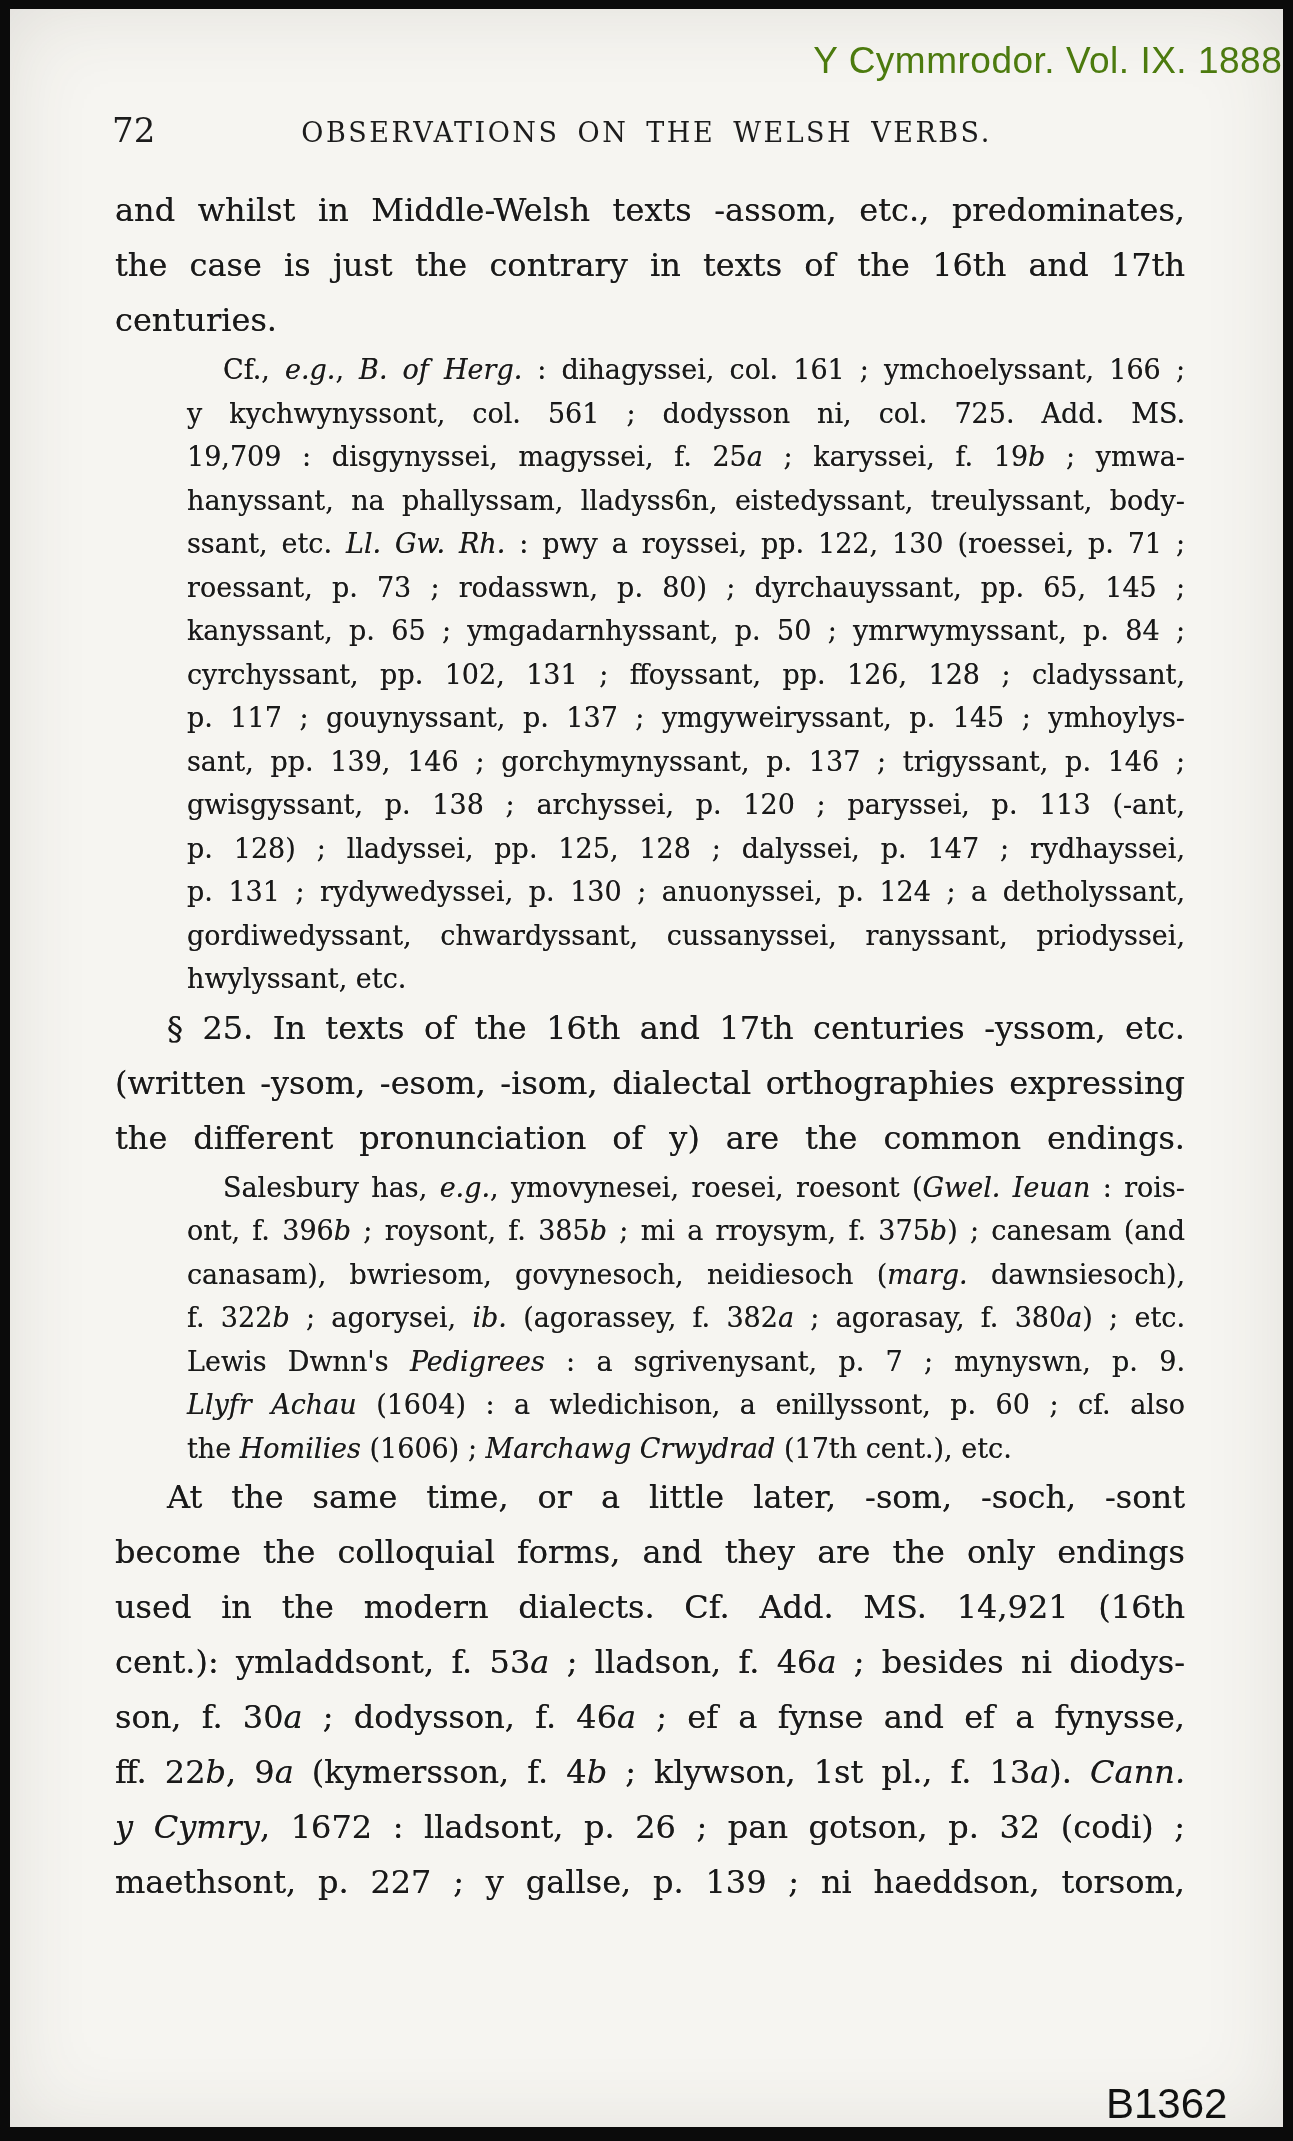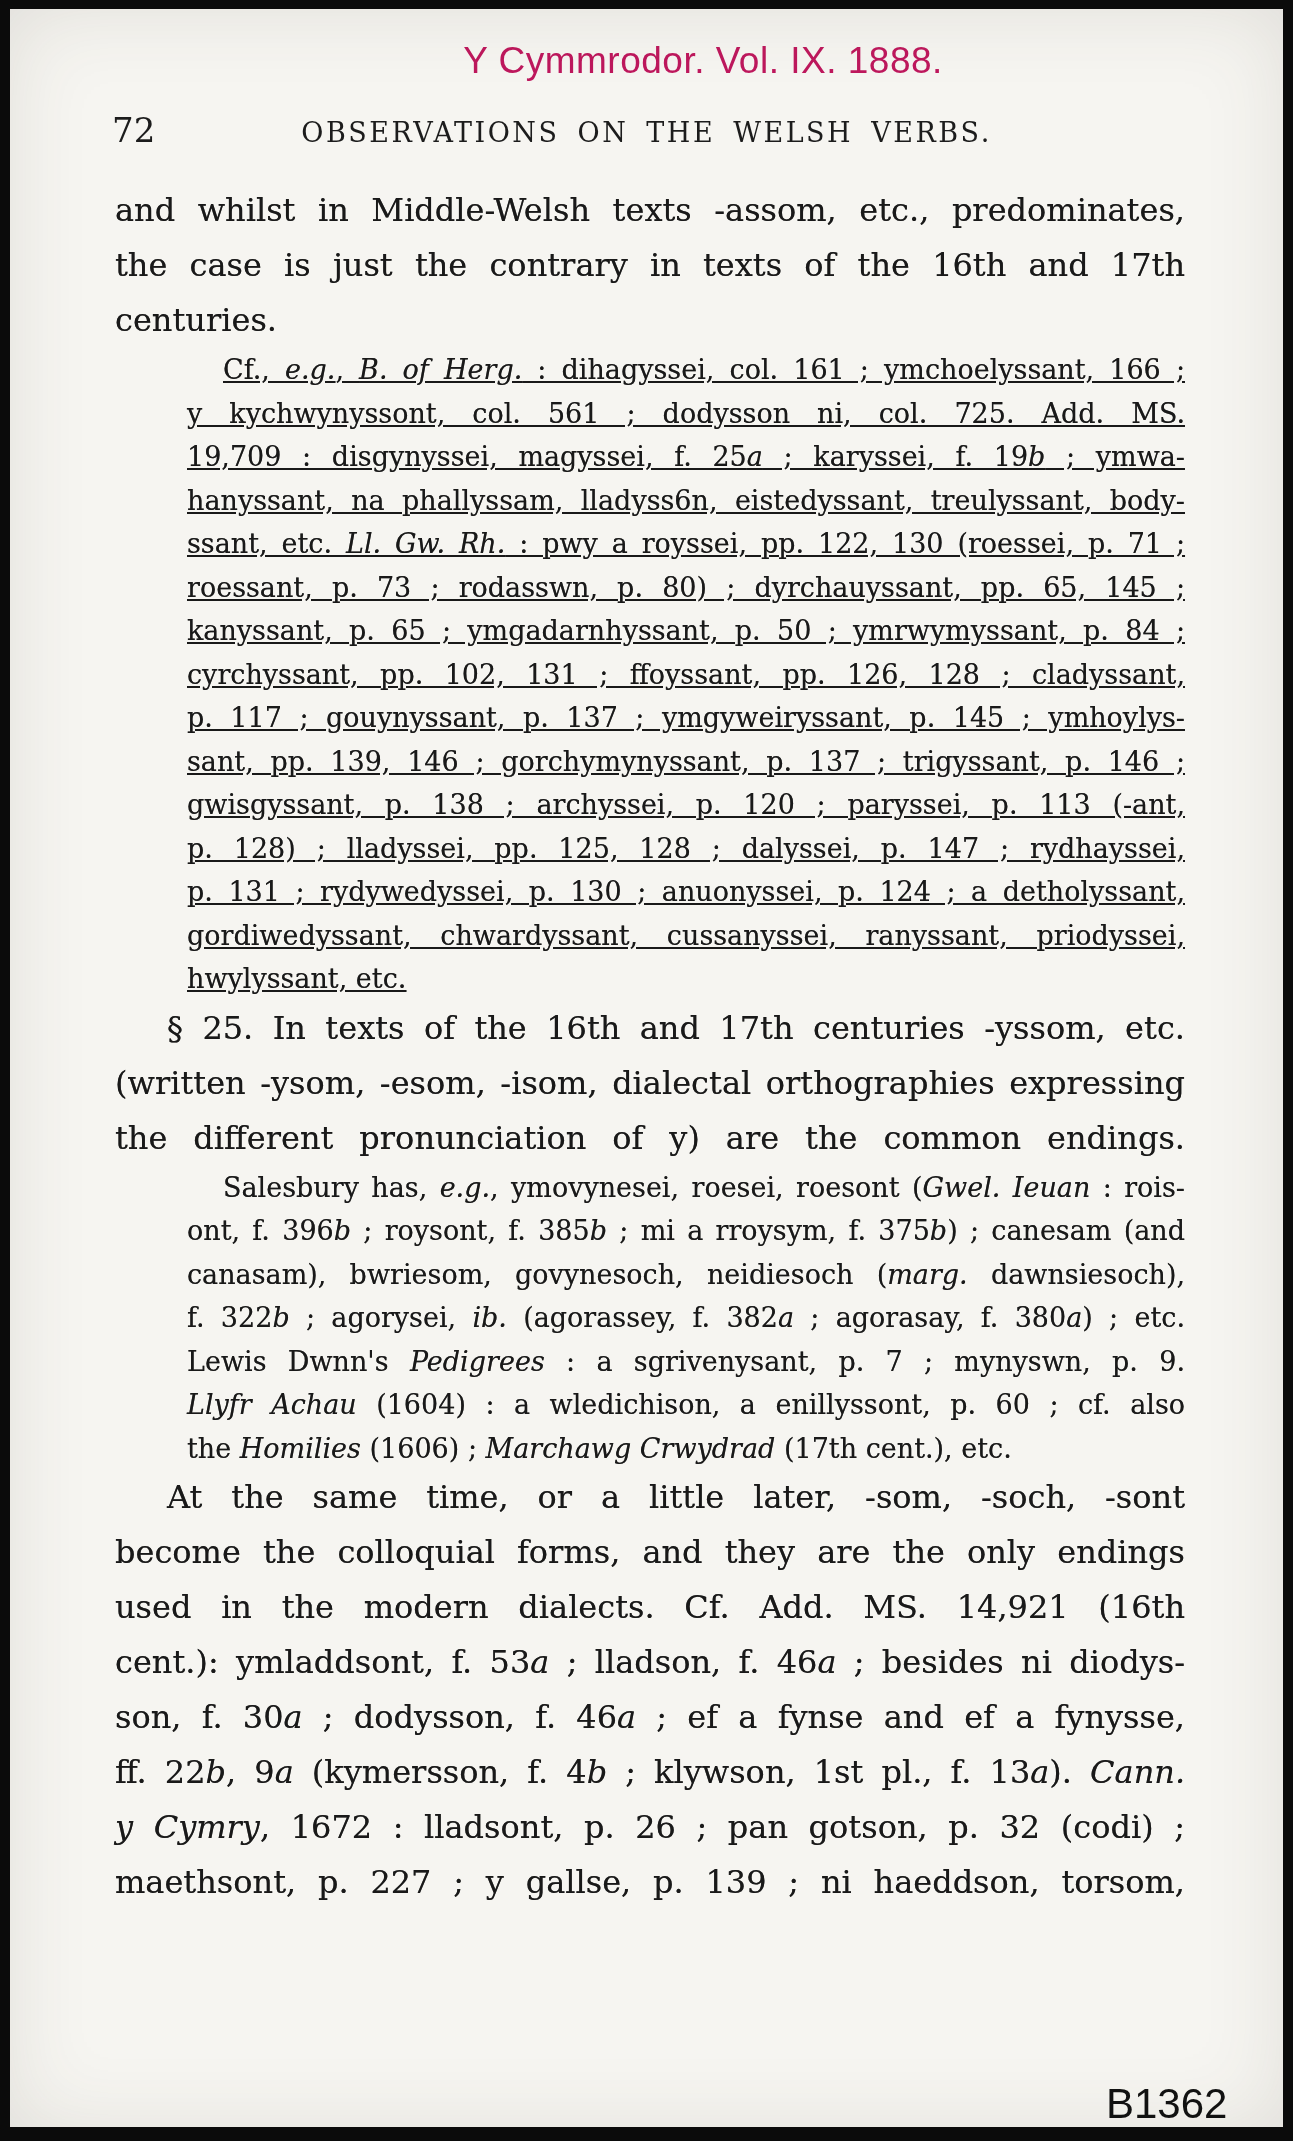--- a/index.html
+++ b/index.html
@@ -22,23 +22,23 @@
     position: absolute; inset: 0;
     border: 10px solid #0b0b0b;
     border-bottom-width: 14px;
     border-top-width: 9px;
     pointer-events: none;
     z-index: 6;
   }
   .vol-header {
     position: absolute; top: 40px; left: 0; right: 0;
     padding-left: 113px;
-    text-align: center;
+    text-align: right;
     font-family: "Liberation Sans", sans-serif;
-    font-size: 37px; color: #be185d;
+    font-size: 37px; color: #4d7c0f;
     letter-spacing: 0.5px;
   }
   .pagenum {
     position: absolute; top: 110px; left: 112px;
     font-family: "DejaVu Serif", serif;
     font-size: 34px; color: #1c1c1c;
   }
   .runtitle {
     position: absolute; top: 117px; left: 0; right: 0;
     text-align: center;
@@ -47,21 +47,21 @@
     letter-spacing: 2.5px; word-spacing: 7px;
   }
   .page-text {
     position: absolute; top: 183px; left: 0; right: 0;
     color: #191919;
     font-family: "DejaVu Serif", serif;
     text-shadow: 0 0 0.5px rgba(25,25,25,.65);
   }
   .block.main  { margin: 0 108px 0 115px; font-size: 32px; line-height: 55px; }
   .block.small { margin: 0 108px 0 187px; font-size: 27px; line-height: 43.5px; }
-  .b1 { margin-top: 17px; text-decoration: underline; }
+  .b1 { margin-top: 17px; }
   .b2 { margin-top: 30px; }
   .b3 { margin-top: 25px; }
   .b4 { margin-top: 28px; }
   .line { text-align: justify; text-align-last: justify; }
   .line.natural { text-align-last: left; }
   .main  .line.indent { text-indent: 52px; }
   .small .line.indent { text-indent: 36px; }
   .it { font-style: italic; }
   .stamp {
     position: absolute; top: 2080px; left: 1106px;

